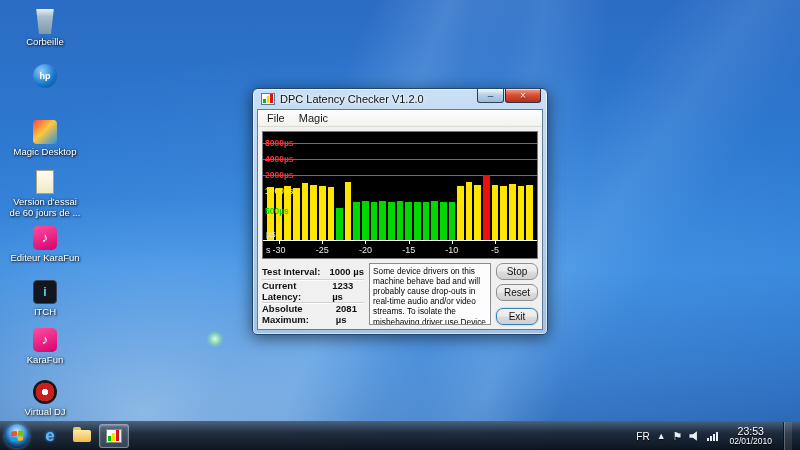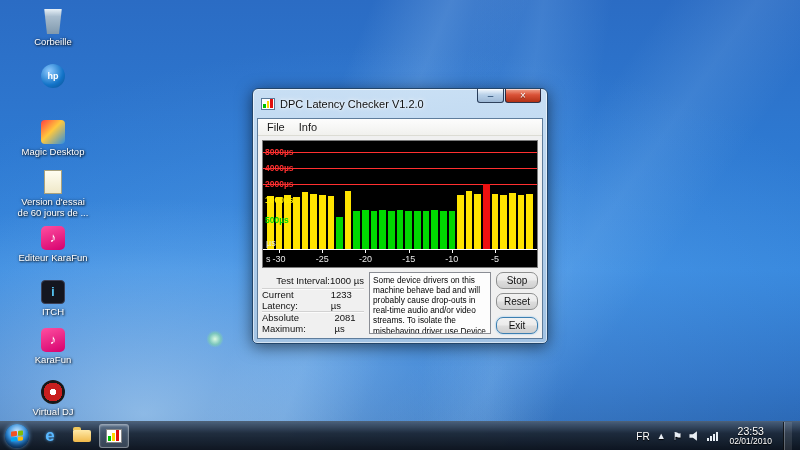--- a/index.html
+++ b/index.html
@@ -13,21 +13,21 @@
       radial-gradient(ellipse 760px 420px at 48% 75%, rgba(130,195,255,.28), transparent 70%),
       linear-gradient(112deg, transparent 38%, rgba(190,225,255,.20) 46%, transparent 54%),
       linear-gradient(98deg, transparent 55%, rgba(175,218,255,.16) 63%, transparent 71%),
       linear-gradient(125deg, transparent 60%, rgba(190,225,255,.12) 68%, transparent 76%),
       linear-gradient(180deg,#2b6cc4 0%,#2e7ad2 35%,#3687dd 60%,#2c6fc2 85%,#245ea8 100%);
   }
   .sparkle{position:absolute;left:206px;top:330px;width:18px;height:18px;border-radius:50%;
     background:radial-gradient(circle, rgba(225,255,225,.95), rgba(140,235,140,.45) 45%, transparent 68%);}
 
   
-  .dicon{position:absolute;left:16px;width:74px;display:flex;flex-direction:column;align-items:center;cursor:default;}
+  .dicon{position:absolute;left:8px;width:74px;display:flex;flex-direction:column;align-items:center;cursor:default;}
   .dicon .lbl{margin-top:2px;font-size:9.5px;color:#fff;text-align:center;line-height:1.15;
     text-shadow:1px 1px 2px rgba(0,0,0,.85), 0 0 3px rgba(0,0,0,.6);}
   .ig{height:27px;display:flex;align-items:center;justify-content:center;}
   .glyph{font-style:normal;font-weight:bold;}
   .ic-bin{width:20px;height:25px;background:linear-gradient(180deg,#e8f1f8,#a9bdce 30%,#8099ad);
     clip-path:polygon(6% 0,94% 0,80% 100%,20% 100%);border-radius:2px;}
   .ic-hp{width:24px;height:24px;border-radius:50%;background:radial-gradient(circle at 35% 30%,#8ecaff,#1273c8 60%,#0a4e8e);
     color:#fff;font-size:9px;display:flex;align-items:center;justify-content:center;}
   .ic-magic{width:24px;height:24px;border-radius:4px;background:linear-gradient(135deg,#ff4040,#ffc83d 45%,#2f8fe0);}
   .ic-doc{width:18px;height:24px;background:linear-gradient(180deg,#fffef2,#efe8c8);border:1px solid #a9a27e;
@@ -38,21 +38,21 @@
     color:#5ad0ff;font-size:12px;display:flex;align-items:center;justify-content:center;}
   .ic-vdj{width:24px;height:24px;border-radius:50%;
     background:radial-gradient(circle,#fff 0 18%,#c81f1f 19% 55%,#181818 56%);}
 
   
   .window{position:absolute;left:252px;top:88px;width:296px;
     background:linear-gradient(180deg, rgba(208,228,246,.95), rgba(168,198,228,.92));
     border:1px solid #23466b;border-radius:6px 6px 5px 5px;
     box-shadow:0 3px 16px rgba(0,0,0,.55), inset 0 0 0 1px rgba(255,255,255,.55);
     padding:0 4px 4px;}
-  .titlebar{height:29px;display:flex;align-items:center;padding-left:4px;position:relative;}
+  .titlebar{height:20px;display:flex;align-items:center;padding-left:4px;position:relative;}
   .title{font-size:11px;color:#101010;margin-left:5px;text-shadow:0 0 6px #fff,0 0 3px #fff;}
   .appmini{display:inline-flex;align-items:flex-end;gap:1px;height:12px;width:14px;
     background:#fff;border:1px solid #5a7a9a;padding:1px;}
   .appmini i{display:block;width:3px;}
   .appmini .g{height:4px;background:#00c000;}
   .appmini .y{height:7px;background:#ffd800;}
   .appmini .r{height:9px;background:#e01010;}
   .capbtns{position:absolute;right:2px;top:0;display:flex;gap:1px;}
   .capbtn{height:14px;border:1px solid rgba(15,35,65,.85);border-top:none;border-radius:0 0 3px 3px;
     box-shadow:inset 0 1px 0 rgba(255,255,255,.55);display:flex;align-items:center;justify-content:center;
@@ -73,22 +73,22 @@
   .ylabel{position:absolute;left:2px;font-size:8.5px;font-weight:bold;z-index:3;line-height:1;}
   .unit-y{position:absolute;left:3px;bottom:1px;color:#e8e8e8;font-size:9px;z-index:4;}
   .xaxis{position:relative;height:18px;border-top:1px solid #fff;}
   .tick{position:absolute;top:0;width:1px;height:3px;background:#fff;}
   .ticklabel{position:absolute;top:4px;transform:translateX(-50%);color:#e8e8e8;font-size:9px;}
   .unit-x{position:absolute;left:3px;top:4px;color:#e8e8e8;font-size:9px;}
 
   
   .midrow{display:flex;gap:5px;margin:0 4px 4px;height:62px;}
   .stats{width:102px;display:flex;flex-direction:column;}
-  .statrow{flex:1;display:flex;align-items:center;justify-content:flex-end;
-    border-bottom:1px solid #d2d2d2;box-shadow:0 1px 0 #fbfbfb;}
+  .statrow{flex:1;display:flex;align-items:center;justify-content:space-between;
+    border-bottom:1px solid #d2d2d2;box-shadow:0 1px 0 #fbfbfb;font-weight:bold;}
   .statrow:last-child{border-bottom:none;box-shadow:none;}
   .sl{font-size:9.5px;color:#111;}
   .sv{font-size:9.5px;color:#111;}
   .infobox{flex:1;border:1px solid #8a8d94;background:#fdfdfd;padding:2px 3px;
     font-size:8.3px;line-height:1.22;color:#000;overflow:hidden;}
   .btncol{width:42px;display:flex;flex-direction:column;gap:4px;}
   .btncol button{height:17px;font-size:10px;color:#111;border:1px solid #8e8f8f;border-radius:7px;
     background:linear-gradient(180deg,#f2f2f2,#ebebeb 48%,#dddddd 52%,#cfcfcf);cursor:default;}
   .btncol button.exit{margin-top:auto;border-color:#3c7fb1;box-shadow:0 0 2px #7ab8e8;}
 
@@ -202,21 +202,21 @@
       </span>
     <span class="title">DPC Latency Checker V1.2.0</span>
     <span class="capbtns">
       <span class="capbtn min">–</span>
       <span class="capbtn close">×</span>
     </span>
   </div>
   <div class="client">
     <div class="menubar">
       <span class="menuitem">File</span>
-      <span class="menuitem">Info</span>
+      <span class="menuitem">Magic</span>
     </div>
 
     <div class="chart">
       <div class="plot" id="plot">
         <div class="unit-y">µs</div>
       <div class="gridline" style="bottom: 96px; background: rgb(255, 48, 48);"></div>
           <div class="ylabel" style="bottom: 93px; color: rgb(255, 48, 48);">8000µs</div>
           <div class="gridline" style="bottom: 80px; background: rgb(255, 48, 48);"></div>
           <div class="ylabel" style="bottom: 77px; color: rgb(255, 48, 48);">4000µs</div>
           <div class="gridline" style="bottom: 64px; background: rgb(255, 48, 48);"></div>

